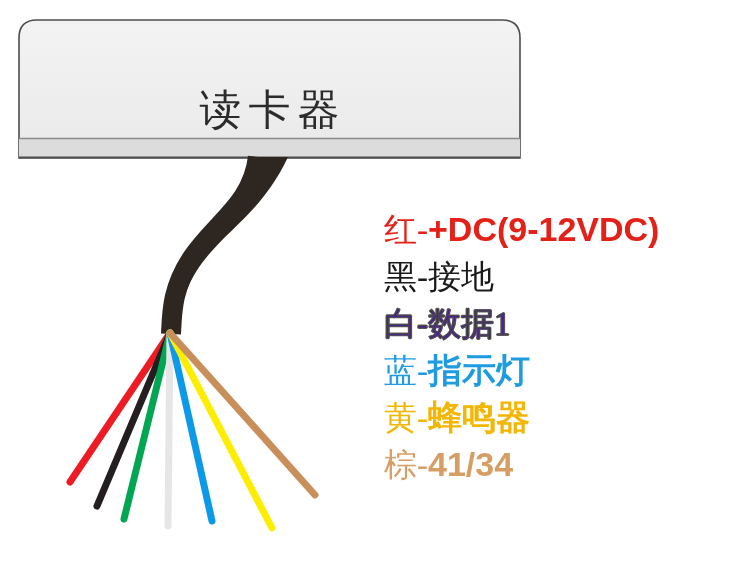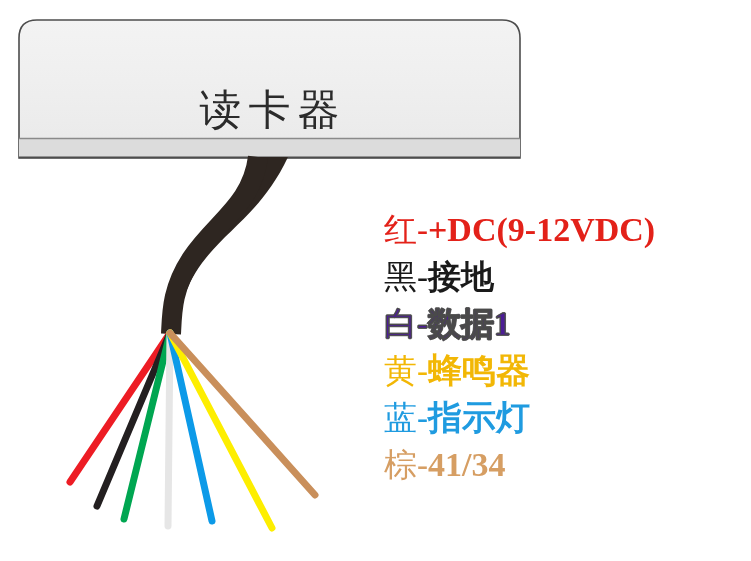--- a/index.html
+++ b/index.html
@@ -51,28 +51,28 @@
     height: 47px;
     line-height: 47px;
     white-space: nowrap;
     font-size: 33px;
   }
   .lg-cjk {
     font-family: "Liberation Serif", "DejaVu Serif", serif;
     font-size: 33px;
   }
   .lg-val {
-    font-family: Liberation Serif, serif;
+    font-family: Liberation Sans, sans-serif;
     font-size: 34px;
     font-weight: bold;
   }
   .lg-val-serif {
     font-family: "Liberation Serif", "DejaVu Serif", serif;
     font-size: 33px;
-    font-weight: bold;
+    font-weight: normal;
   }
   .row-red   { color: #e32119; }
   .row-black { color: #1a1a1a; }
   .row-green { color: #00a651; }
   .row-white {
     color: #4c1d95;
     -webkit-text-stroke: 1px #4a4a4a;
     text-shadow:
       -1px 0 #6b6b6b, 1px 0 #6b6b6b,
       0 -1px #6b6b6b, 0 1px #6b6b6b;
@@ -121,24 +121,24 @@
   <div class="legend">
     <div class="legend-row row-red">
       <span class="lg-cjk">红</span><span class="lg-cjk">-</span><span class="lg-val">+DC(9-12VDC)</span>
     </div>
     <div class="legend-row row-black">
       <span class="lg-cjk">黑</span><span class="lg-cjk">-</span><span class="lg-val-serif">接地</span>
     </div>
     <div class="legend-row row-white">
       <span class="lg-cjk">白</span><span class="lg-cjk">-</span><span class="lg-val-serif">数据1</span>
     </div>
+    <div class="legend-row row-blue">
+      <span class="lg-cjk">蓝</span><span class="lg-cjk">-</span><span class="lg-val">指示灯</span>
+    </div>
     <div class="legend-row row-yellow">
       <span class="lg-cjk">黄</span><span class="lg-cjk">-</span><span class="lg-val">蜂鸣器</span>
-    </div>
-    <div class="legend-row row-blue">
-      <span class="lg-cjk">蓝</span><span class="lg-cjk">-</span><span class="lg-val">指示灯</span>
     </div>
     <div class="legend-row row-brown">
       <span class="lg-cjk">棕</span><span class="lg-cjk">-</span><span class="lg-val">41/34</span>
     </div>
   </div>
 
 </div>
 
 </body></html>

